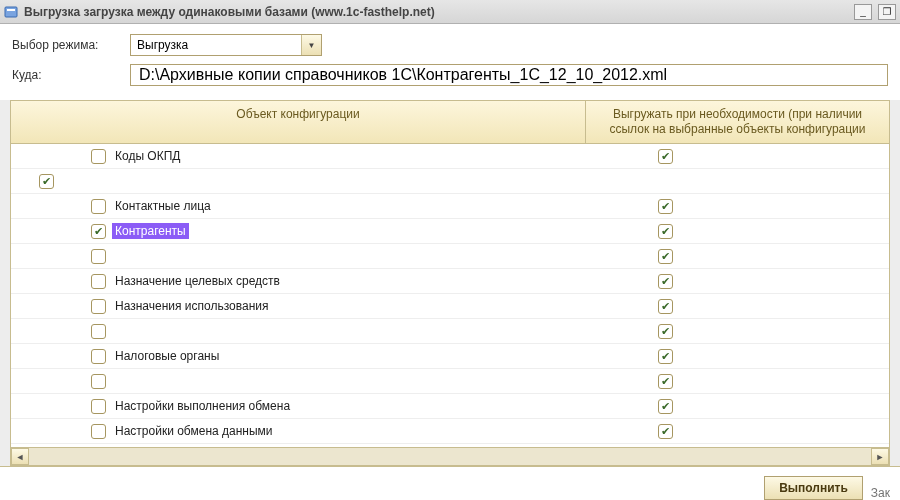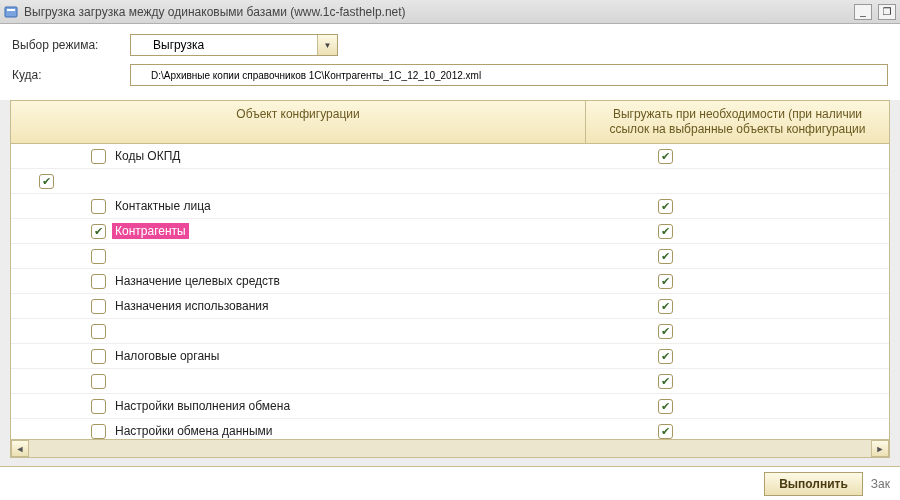--- a/index.html
+++ b/index.html
@@ -17,21 +17,21 @@
   .titlebar {
     height: 24px;
     background: linear-gradient(#e6e6e6, #d6d6d6);
     border-bottom: 1px solid #b0b0b0;
     display: flex;
     align-items: center;
     padding: 0 4px;
     gap: 6px;
   }
   .titlebar .title {
-    font-weight: normal;
+    font-weight: bold;
     color: #444;
     flex: 1;
   }
   .titlebar .winbtn {
     width: 18px;
     height: 16px;
     border: 1px solid #999;
     background: #f4f4f4;
     display: flex;
     align-items: center;
@@ -62,38 +62,38 @@
   }
   .combo-input {
     border: none;
     outline: none;
     padding: 0 6px;
     font-size: 12px;
     font-family: inherit;
     height: 100%;
     background: transparent;
   }
-  .combo-mode .combo-input { width: 170px; margin-left: 16px; }
+  .combo-mode .combo-input { width: 170px; }
   .combo-btn {
     width: 20px;
     height: 100%;
     border-left: 1px solid #c7bc8f;
     background: linear-gradient(#fdf9e5,#ece0b4);
     display: flex;
     align-items: center;
     justify-content: center;
     font-size: 8px;
     color: #444;
   }
   .path-input {
     flex: 1;
     height: 22px;
     border: 1px solid #b0a070;
-    padding: 0 20px;
-    font-size: 10px;
+    padding: 0 8px;
+    font-size: 16px;
     font-family: inherit;
   }
   .table-wrap {
     flex: 1;
     margin: 0 10px;
     border: 1px solid #c7bc8f;
     background: #fff;
     display: flex;
     flex-direction: column;
     overflow: hidden;
@@ -146,21 +146,21 @@
     justify-content: center;
     font-size: 11px;
     color: #3a6a2a;
     line-height: 1;
   }
   .row-label {
     color: #222;
     padding: 1px 3px;
   }
   .row.selected .row-label {
-    background: #ec4899;
+    background: #8b5cf6;
     color: #fff;
   }
   .hscroll {
     height: 18px;
     background: #ece6cf;
     border-top: 1px solid #c7bc8f;
     display: flex;
     align-items: stretch;
   }
   .hscroll .arrow {
@@ -172,24 +172,23 @@
     justify-content: center;
     font-size: 9px;
     color: #555;
   }
   .hscroll .track { flex: 1; }
   .bottom-bar {
     height: 34px;
     border-top: 1px solid #c7bc8f;
     background: #fff;
     display: flex;
-    align-items: center;
+    align-items: flex-end;
     justify-content: flex-end;
     padding: 0 8px;
-    margin-top: 8px;
     gap: 6px;
   }
   .btn-primary {
     height: 24px;
     padding: 0 14px;
     border: 1px solid #b0a070;
     background: linear-gradient(#fdf9e5,#ece0b4);
     font-weight: bold;
     color: #4a3a10;
     display: flex;

